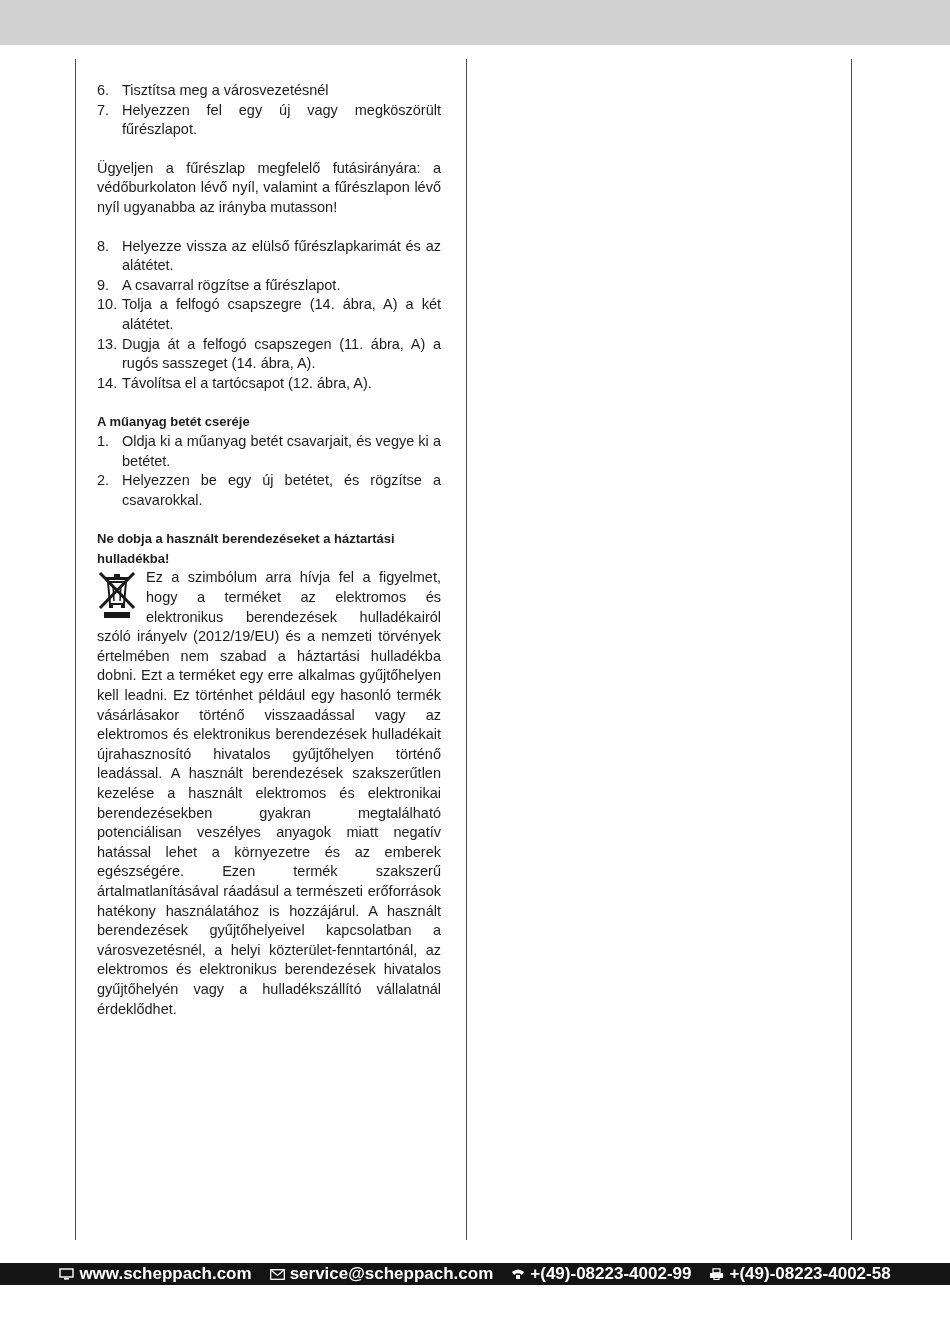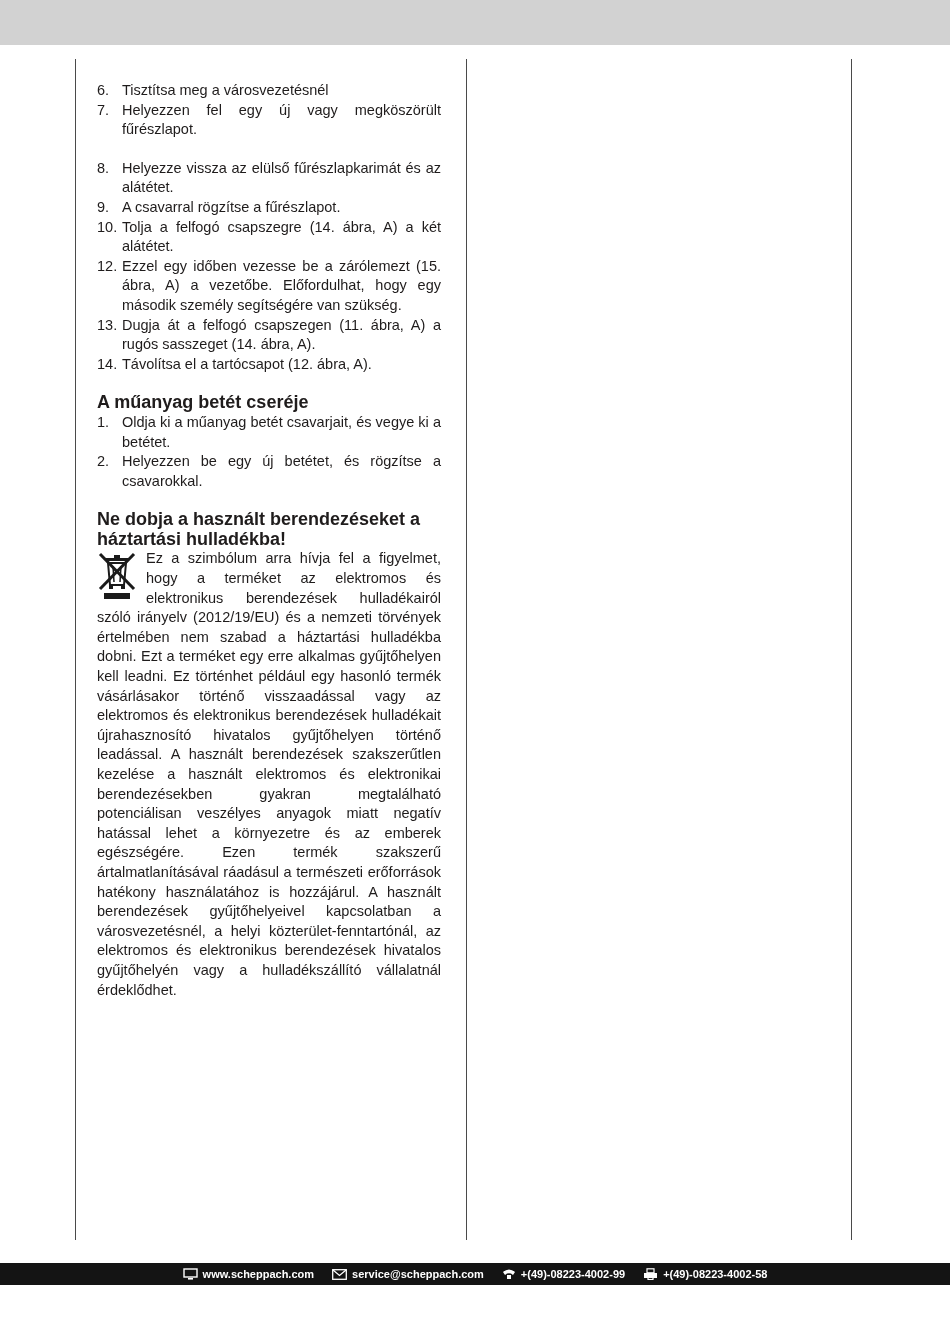--- a/index.html
+++ b/index.html
@@ -27,39 +27,39 @@
     font-size:14.5px; line-height:19.6px;
     text-align:justify;
   }
   .text-col p, .text-col h3 { margin:0; padding:0; }
   .gap { margin-top:19px !important; }
 
   .list .li { display:flex; }
   .list .num { flex:0 0 25px; }
   .list .txt { flex:1 1 auto; text-align:justify; }
 
-  h3.heading { font-size:18px; font-weight:bold; line-height:19.6px; text-align:left; }
+  h3.heading { font-size:13px; font-weight:bold; line-height:19.6px; text-align:left; }
 
   .weee { overflow:visible; }
   .weee-icon {
     float:left; width:40px; height:47px;
     margin:3px 9px 1px 0;
   }
 
   .page-number {
     position:absolute; top:1270px; right:112px;
     font-size:13px; color:#3a3a3a;
   }
 
   .footer {
     position:absolute; left:0; top:1263px; width:950px; height:22px;
     background:#141414; color:#ffffff;
     display:flex; align-items:center; justify-content:center;
     gap:18px;
-    font-size:11px; font-weight:bold;
+    font-size:17px; font-weight:bold;
     white-space:nowrap;
   }
   .f-item { display:inline-flex; align-items:center; gap:5px; cursor:pointer; }
   .f-item svg { display:block; }
 </style>
 </head>
 <body>
 
 <div class="page">
 
@@ -75,37 +75,34 @@
         <div class="li">
           <span class="num">6.</span>
           <span class="txt">Tisztítsa meg a városvezetésnél</span>
         </div>
         <div class="li">
           <span class="num">7.</span>
           <span class="txt">Helyezzen fel egy új vagy megköszörült fűrészlapot.</span>
         </div>
       </div>
 
+    <p class="para gap">Ügyeljen a fűrészlap megfelelő futásirányára: a védőburkolaton lévő nyíl, valamint a fűrészlapon lévő nyíl ugyanabba az irányba mutasson!</p>
 
     <div class="list gap">
         <div class="li">
           <span class="num">8.</span>
           <span class="txt">Helyezze vissza az elülső fűrészlapkarimát és az alátétet.</span>
         </div>
         <div class="li">
           <span class="num">9.</span>
           <span class="txt">A csavarral rögzítse a fűrészlapot.</span>
         </div>
         <div class="li">
           <span class="num">10.</span>
           <span class="txt">Tolja a felfogó csapszegre (14. ábra, A) a két alátétet.</span>
-        </div>
-        <div class="li">
-          <span class="num">12.</span>
-          <span class="txt">Ezzel egy időben vezesse be a zárólemezt (15. ábra, A) a vezetőbe. Előfordulhat, hogy egy második személy segítségére van szükség.</span>
         </div>
         <div class="li">
           <span class="num">13.</span>
           <span class="txt">Dugja át a felfogó csapszegen (11. ábra, A) a rugós sasszeget (14. ábra, A).</span>
         </div>
         <div class="li">
           <span class="num">14.</span>
           <span class="txt">Távolítsa el a tartócsapot (12. ábra, A).</span>
         </div>
       </div>

